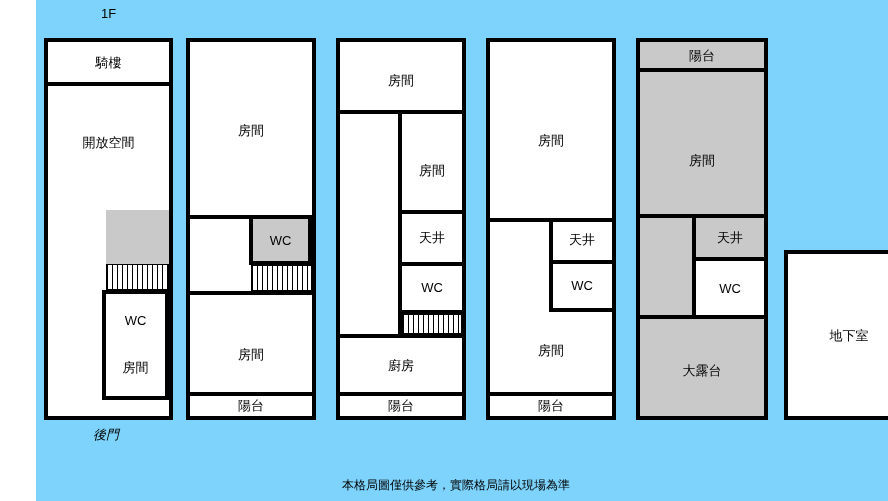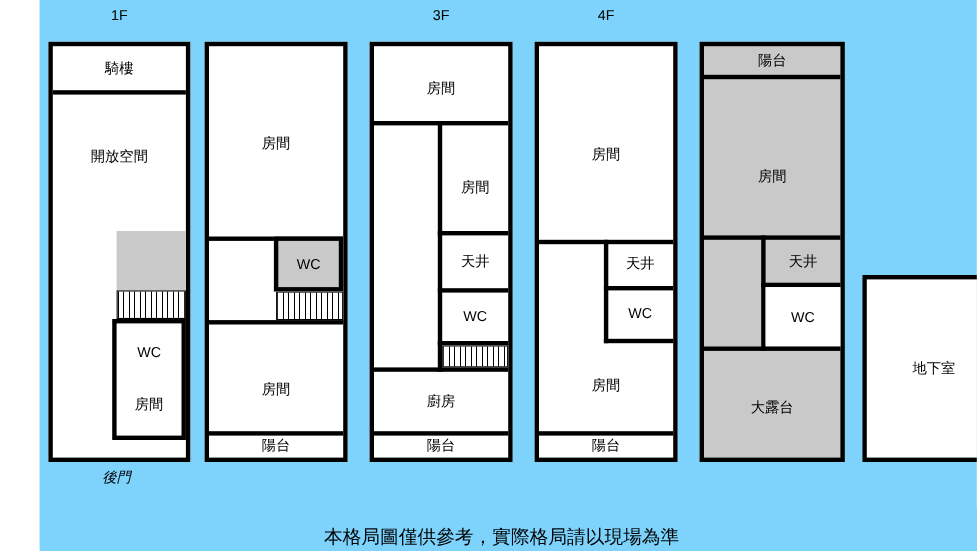--- a/index.html
+++ b/index.html
@@ -52,31 +52,29 @@
     box-sizing: border-box;
     background: #ffffff;
   }
   .room-box.gray { background: #c9c9c9; }
   .disclaimer {
     position: absolute;
     left: 0;
     top: 477px;
     width: 840px;
     text-align: center;
-    font-size: 17px;
+    font-size: 12px;
   }
 </style>
 </head>
 <body>
 
 <div class="canvas">
 
   <div class="plan-title" style="left:8px;width:129px;">1F</div>
-  <div class="plan-title" style="left:300px;width:130px;">3F</div>
-  <div class="plan-title" style="left:450px;width:130px;">4F</div>
 
   <div class="plan" style="left:8px;top:38px;width:129px;height:382px;">
     <div class="wall-h" style="left:0;top:40px;width:121px;height:4px;"></div>
     <div class="lbl" style="left:50%;top:20px;">騎樓</div>
     <div class="lbl" style="left:50%;top:100px;">開放空間</div>
     <div class="gray-block" style="left:58px;top:168px;width:63px;height:54px;"></div>
     <div class="stairs" style="left:58px;top:222px;width:63px;height:26px;"></div>
     <div class="room-box" style="left:54px;top:248px;width:67px;height:110px;">
       <div class="lbl" style="left:50%;top:26px;">WC</div>
       <div class="lbl" style="left:50%;top:73px;">房間</div>

